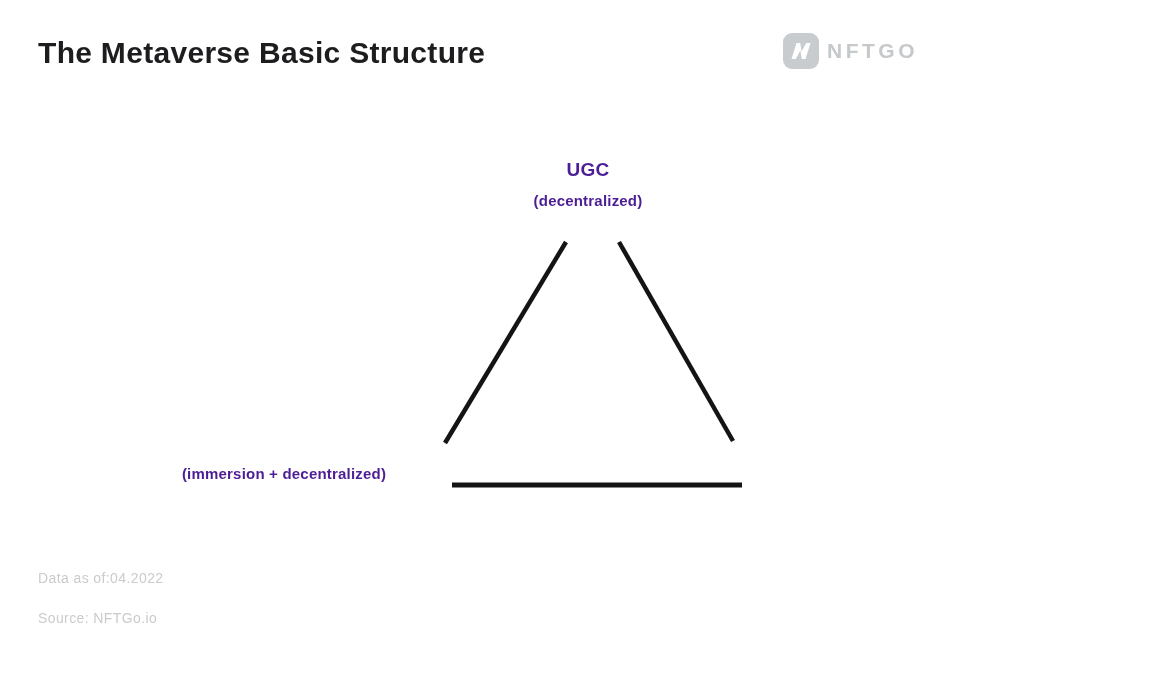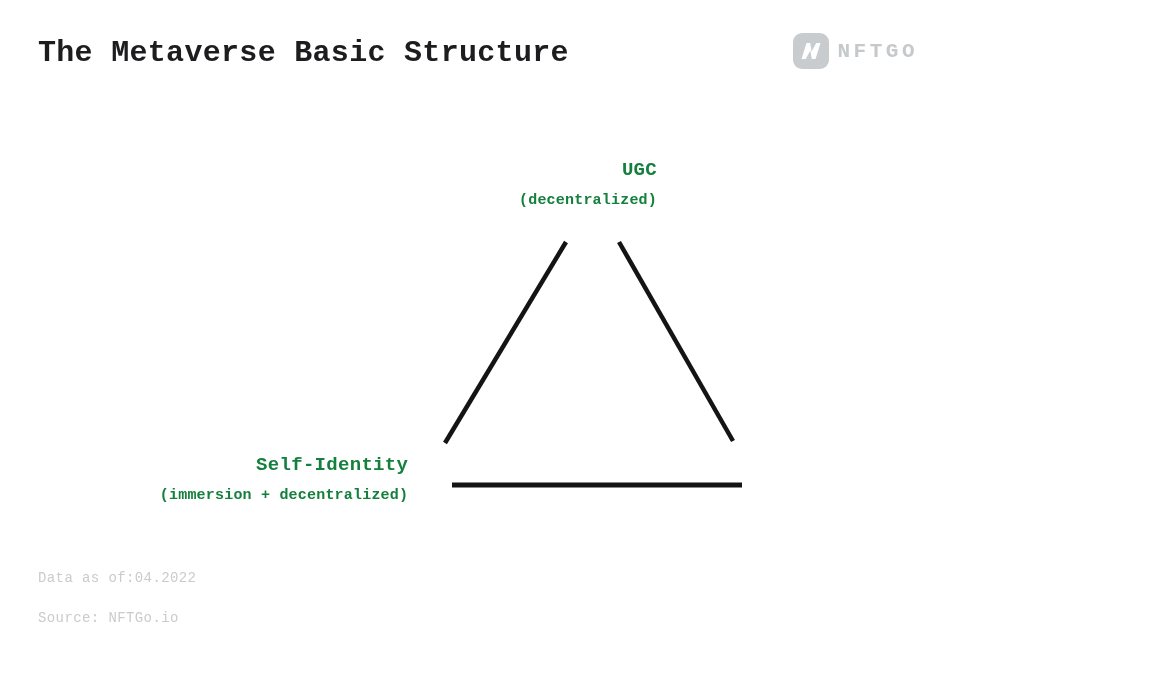--- a/index.html
+++ b/index.html
@@ -5,21 +5,21 @@
   html, body {
     margin: 0;
     padding: 0;
     background: #ffffff;
   }
   .canvas {
     position: relative;
     width: 972px;
     height: 674px;
     background: #ffffff;
-    font-family: Liberation Mono, monospace;
+    font-family: Liberation Sans, sans-serif;
     overflow: hidden;
   }
   .title {
     position: absolute;
     left: 38px;
     top: 36px;
     margin: 0;
     font-size: 30px;
     font-weight: 800;
     letter-spacing: 0.3px;
@@ -49,22 +49,22 @@
     position: absolute;
     left: 0;
     top: 0;
     width: 1161px;
     height: 674px;
     pointer-events: none;
   }
   .node {
     position: absolute;
     transform: translateX(-50%);
-    text-align: right;
-    color: #15803d;
+    text-align: center;
+    color: #4c1d95;
     white-space: nowrap;
   }
   .node-label {
     font-size: 19px;
     font-weight: 800;
     letter-spacing: 0.3px;
   }
   .node-sub {
     margin-top: 11px;
     font-size: 15px;
@@ -104,21 +104,20 @@
     <line x1="619" y1="242" x2="733" y2="441" stroke="#141414" stroke-width="4.5"></line>
     <line x1="452" y1="485" x2="742" y2="485" stroke="#141414" stroke-width="5"></line>
   </svg>
 
   <div class="node" style="left:588px; top:159px;">
     <div class="node-label">UGC</div>
     <div class="node-sub">(decentralized)</div>
   </div>
 
   <div class="node" style="left:284px; top:454px;">
-    <div class="node-label">Self-Identity</div>
     <div class="node-sub">(immersion + decentralized)</div>
   </div>
 
 
   <div class="footer-line first">Data as of:04.2022</div>
   <div class="footer-line second">Source: NFTGo.io</div>
 
 </div>
 
 </body></html>

